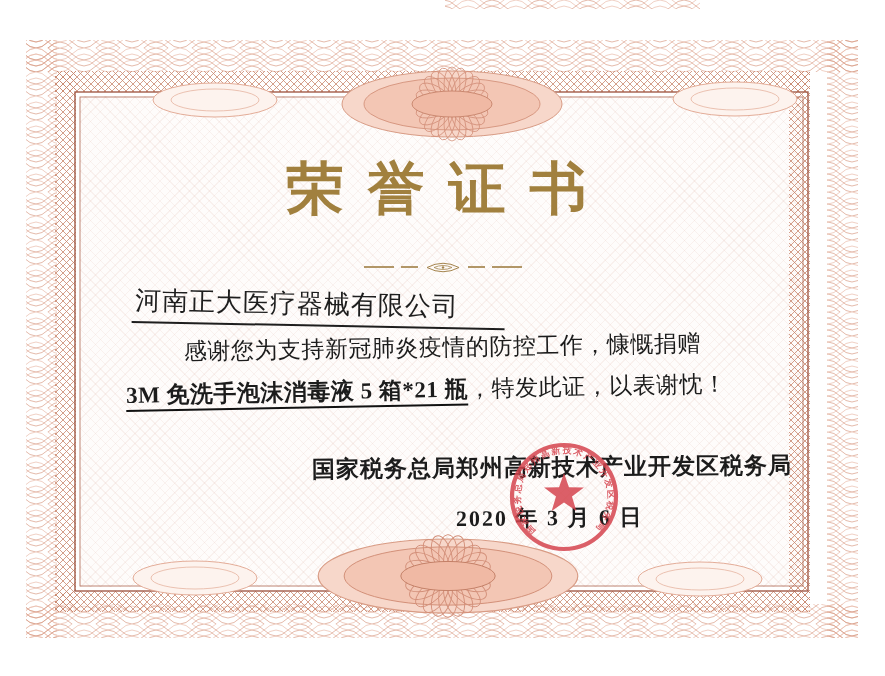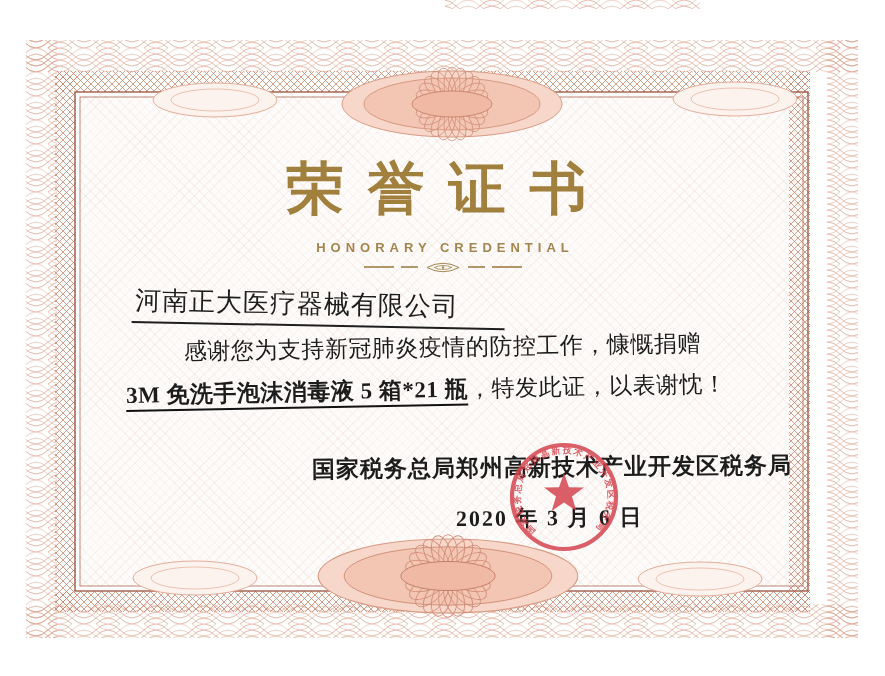--- a/index.html
+++ b/index.html
@@ -151,21 +151,20 @@
     <use href="#cloud" transform="translate(735,99)"></use>
     <use href="#cloud" transform="translate(195,578)"></use>
     <use href="#cloud" transform="translate(700,579)"></use>
 
     <use href="#rosette" transform="translate(452,104)"></use>
     <use href="#rosette" transform="translate(448,576) scale(1.18,1.12)"></use>
   </svg>
 
   <div class="content">
     <div class="title">荣誉证书</div>
-    <div class="subtitle">HONORARY CREDENTIAL</div>
 
     <div class="divider">
       <span class="dash d1"></span>
       <span class="dash d2"></span>
       <svg width="36" height="13" viewBox="0 0 36 13">
         <path d="M2 6.5 Q18 -2 34 6.5 Q18 15 2 6.5 Z" fill="none" stroke="#a5854e" stroke-width="1"></path>
         <path d="M9 6.5 Q18 2.5 27 6.5 Q18 10.5 9 6.5 Z" fill="none" stroke="#a5854e" stroke-width="0.8"></path>
         <circle cx="18" cy="6.5" r="1.2" fill="#a5854e"></circle>
       </svg>
       <span class="dash d2"></span>

